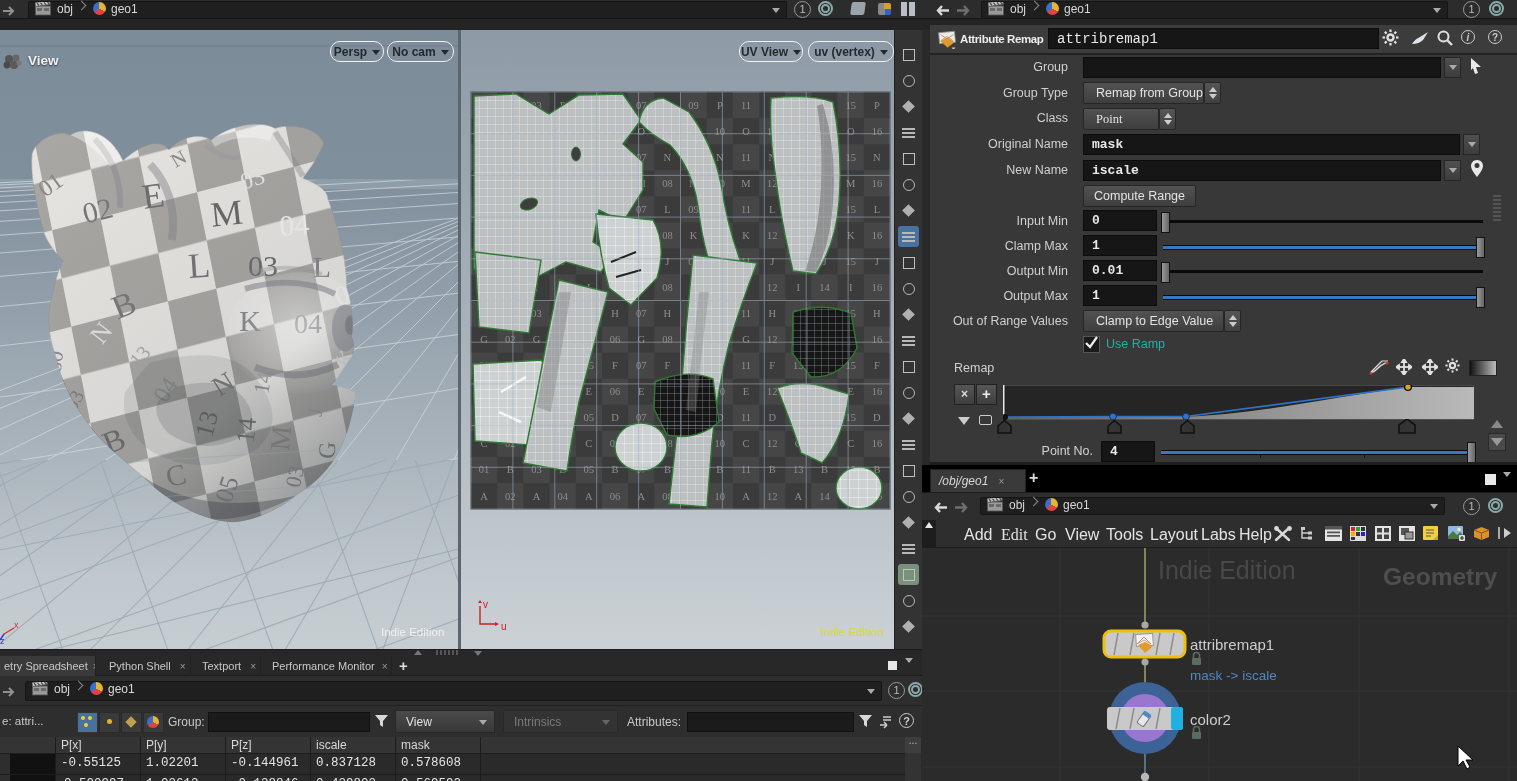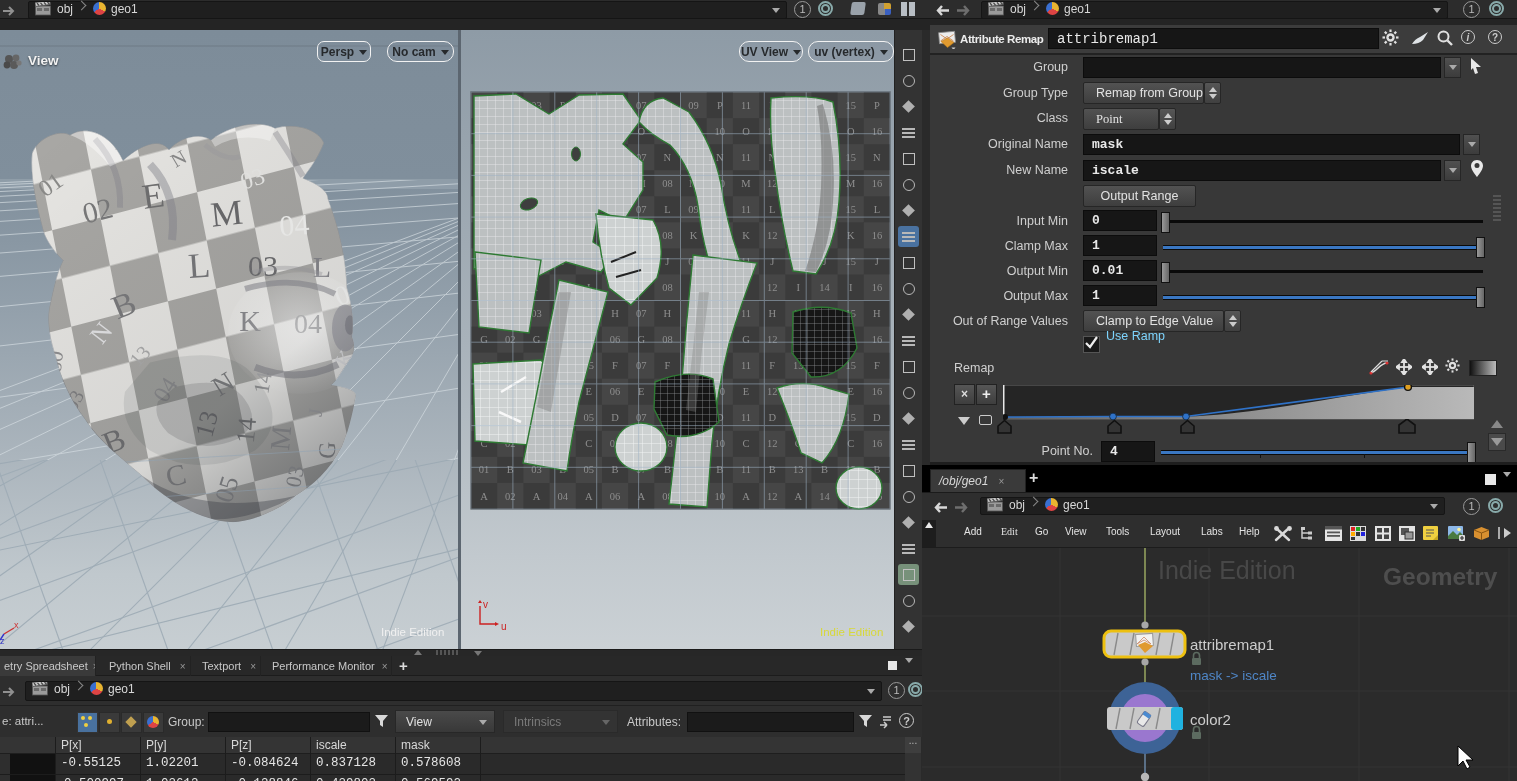--- a/index.html
+++ b/index.html
@@ -29,21 +29,21 @@
 .spinner{position:absolute;width:17px;height:22px;background:linear-gradient(#565656,#404040);
   border:1px solid #262626;border-radius:2px;box-sizing:border-box;}
 .spinner:before{content:"";position:absolute;left:4px;top:4px;width:0;height:0;
   border-left:4px solid transparent;border-right:4px solid transparent;border-bottom:5px solid #ccc;}
 .spinner:after{content:"";position:absolute;left:4px;bottom:4px;width:0;height:0;
   border-left:4px solid transparent;border-right:4px solid transparent;border-top:5px solid #ccc;}
 .ddbtn{position:absolute;width:17px;height:21px;background:linear-gradient(#505050,#3c3c3c);
   border:1px solid #262626;box-sizing:border-box;display:flex;align-items:center;justify-content:center;}
 .tab{height:20px;display:flex;align-items:center;color:#c8c8c8;font-size:11px;
   padding:0 4px;border-right:1px solid #222;white-space:nowrap;overflow:hidden;box-sizing:border-box;}
-.menuitem{color:#e4e4e4;font-size:10px;margin-right:0;}
+.menuitem{color:#e4e4e4;font-size:16px;margin-right:0;}
 </style>
 </head>
 <body>
 <div id="root">
 
   <div class="abs" style="left:0;top:0;width:1517px;height:18px;background:#2c2c2c;border-bottom:1px solid #161616;"></div>
   <div class="abs" style="left:0;top:19px;width:1517px;height:11px;background:#242424;"></div>
 
   <div class="abs" style="left:2px;top:3px;"><svg width="15" height="12" viewBox="0 0 15 12">
         <path d="M1 6 L11 6 M7 2 L11 6 L7 10" stroke="#909090" stroke-width="2" fill="none"></path>
@@ -310,21 +310,21 @@
         </g>
 </svg>
 <svg class="abs" style="left:2px;top:22px;" width="22" height="20" viewBox="0 0 22 20">
 <circle cx="7" cy="7" r="4" fill="#555"></circle>
         <circle cx="14" cy="6" r="3.4" fill="#666"></circle>
 <circle cx="5" cy="13" r="3.4" fill="#4a4a4a"></circle>
         <circle cx="12" cy="13" r="4" fill="#5a5a5a"></circle>
 <circle cx="17" cy="11" r="2.6" fill="#777"></circle>
       </svg>
 <span class="abs" style="left:28px;top:23px;color:#f2f2f2;font-size:13.5px;font-weight:bold;text-shadow:0 1px 2px rgba(20,25,30,0.8);">View</span>
-<div class="pill" style="left:317px;top:11px;width:52px;border-radius:7px;">Persp<span class="pt"></span></div>
+<div class="pill" style="left:330px;top:11px;width:52px;">Persp<span class="pt"></span></div>
 <div class="pill" style="left:387px;top:11px;width:65px;">No cam<span class="pt"></span></div>
 <span class="abs" style="left:381px;top:596px;color:#f0f0f0;font-size:11.5px;">Indie Edition</span>
 <svg class="abs" style="left:0px;top:588px;" width="26" height="26" viewBox="0 0 26 26">
 <line x1="4" y1="16" x2="14" y2="10" stroke="#c33" stroke-width="1.4"></line>
 <line x1="4" y1="16" x2="0" y2="22" stroke="#33c" stroke-width="1.4"></line>
 <text x="14" y="10" font-size="9" fill="#c33" font-family="Liberation Sans">x</text>
 <text x="0" y="26" font-size="9" fill="#33c" font-family="Liberation Sans">z</text>
       </svg>
     </div>
 
@@ -954,21 +954,21 @@
     <span class="abs" style="left:146px;top:1px;color:#d8d8d8;font-size:12px;">P[y]</span>
     <span class="abs" style="left:231px;top:1px;color:#d8d8d8;font-size:12px;">P[z]</span>
     <span class="abs" style="left:316px;top:1px;color:#d8d8d8;font-size:12px;">iscale</span>
     <span class="abs" style="left:401px;top:1px;color:#d8d8d8;font-size:12px;">mask</span>
     <div class="abs" style="left:905px;top:0;width:16px;height:16px;background:#3e3e3e;color:#bbb;font-size:10px;text-align:center;line-height:8px;">...</div>
 
     <div class="abs" style="left:10px;top:17px;width:45px;height:27px;background:#111;"></div>
     <div class="abs" style="left:0;top:17px;width:10px;height:27px;background:#2e2e2e;"></div>
     <div class="abs mono" style="left:61px;top:19px;color:#e4e4e4;font-size:12.5px;">-0.55125</div>
     <div class="abs mono" style="left:146px;top:19px;color:#e4e4e4;font-size:12.5px;">1.02201</div>
-    <div class="abs mono" style="left:231px;top:19px;color:#e4e4e4;font-size:12.5px;">-0.084624</div>
+    <div class="abs mono" style="left:231px;top:19px;color:#e4e4e4;font-size:12.5px;">-0.144961</div>
     <div class="abs mono" style="left:316px;top:19px;color:#e4e4e4;font-size:12.5px;">0.837128</div>
     <div class="abs mono" style="left:401px;top:19px;color:#e4e4e4;font-size:12.5px;">0.578608</div>
     <div class="abs mono" style="left:64px;top:40px;color:#e4e4e4;font-size:12.5px;">0.500997</div>
     <div class="abs mono" style="left:146px;top:40px;color:#e4e4e4;font-size:12.5px;">1.03613</div>
     <div class="abs mono" style="left:231px;top:40px;color:#e4e4e4;font-size:12.5px;">-0.138846</div>
     <div class="abs mono" style="left:316px;top:40px;color:#e4e4e4;font-size:12.5px;">0.439803</div>
     <div class="abs mono" style="left:401px;top:40px;color:#e4e4e4;font-size:12.5px;">0.569592</div>
 
     <div class="abs" style="left:55px;top:0;width:1px;height:44px;background:#1c1c1c;"></div>
     <div class="abs" style="left:140px;top:0;width:1px;height:44px;background:#1c1c1c;"></div>
@@ -1048,21 +1048,21 @@
       </div>
 
     <div class="pfield" style="left:153px;top:105px;width:358px;">iscale</div>
     <div class="ddbtn" style="left:514px;top:105px;">
         <span class="ddtri"></span>
       </div>
     <svg class="abs" style="left:540px;top:104px;" width="14" height="20" viewBox="0 0 14 20">
         <path d="M7 1 C3 1 1 4 1 7 C1 11 7 18 7 18 C7 18 13 11 13 7 C13 4 11 1 7 1 Z M7 9 A2.5 2.5 0 1 1 7 4 A2.5 2.5 0 0 1 7 9 Z" fill="#e8e8e8"></path>
       </svg>
 
-    <div class="dropbtn" style="left:153px;top:130px;width:113px;justify-content:center;padding-left:0;">Output Range</div>
+    <div class="dropbtn" style="left:153px;top:130px;width:113px;justify-content:center;padding-left:0;">Compute Range</div>
 
     <div class="pfield" style="left:153px;top:155px;width:74px;">0</div>
     <div class="abs" style="left:233px;top:165px;width:320px;height:3px;background:#0a0a0a;"></div>
     <div class="abs" style="left:231px;top:157px;width:7px;height:19px;background:linear-gradient(90deg,#999,#666);border:1px solid #111;"></div>
     <div class="pfield" style="left:153px;top:180px;width:74px;">1</div>
     <div class="abs" style="left:233px;top:190px;width:320px;height:3px;background:#3a77c2;border-top:1px solid #0a0a0a;border-bottom:1px solid #0a0a0a;"></div>
     <div class="abs" style="left:546px;top:182px;width:7px;height:19px;background:linear-gradient(90deg,#999,#666);border:1px solid #111;"></div>
     <div class="pfield" style="left:153px;top:205px;width:74px;">0.01</div>
     <div class="abs" style="left:233px;top:215px;width:320px;height:3px;background:#0a0a0a;"></div>
     <div class="abs" style="left:231px;top:207px;width:7px;height:19px;background:linear-gradient(90deg,#999,#666);border:1px solid #111;"></div>
@@ -1070,21 +1070,21 @@
     <div class="abs" style="left:233px;top:240px;width:320px;height:3px;background:#3a77c2;border-top:1px solid #0a0a0a;border-bottom:1px solid #0a0a0a;"></div>
     <div class="abs" style="left:546px;top:232px;width:7px;height:19px;background:linear-gradient(90deg,#999,#666);border:1px solid #111;"></div>
 
     <div class="dropbtn" style="left:153px;top:255px;width:141px;">Clamp to Edge Value</div>
     <div class="spinner" style="left:294px;top:255px;"></div>
 
     <div class="abs" style="left:153px;top:281px;width:15px;height:15px;background:#1a1a1a;border:1px solid #555;"></div>
     <svg class="abs" style="left:154px;top:280px;" width="15" height="15" viewBox="0 0 15 15">
         <path d="M2 8 L6 12 L13 2" stroke="#eee" stroke-width="2.2" fill="none"></path>
       </svg>
-    <div class="abs" style="left:176px;top:274px;color:#7dd3fc;font-size:12.5px;">Use Ramp</div>
+    <div class="abs" style="left:176px;top:282px;color:#14b8a6;font-size:12.5px;">Use Ramp</div>
 
     <div class="abs" style="left:24px;top:306px;color:#d0d0d0;font-size:12.5px;">Remap</div>
     <svg class="abs" style="left:438px;top:305px;" width="22" height="16" viewBox="0 0 22 16">
         <path d="M2 13 C8 13 12 3 19 3" stroke="#ddd" stroke-width="1.6" fill="none"></path>
         <circle cx="3" cy="13" r="1.6" fill="#d33"></circle>
         <circle cx="19" cy="3" r="1.6" fill="#d33"></circle>
         <path d="M14 1 L20 1 M14 1 L3 12" stroke="#ddd" stroke-width="1.2"></path>
       </svg>
     <div class="abs" style="left:466px;top:304px;"><svg width="16" height="16" viewBox="0 0 16 16">
           <g stroke="#e2e2e2" stroke-width="1.8" fill="#e2e2e2">

